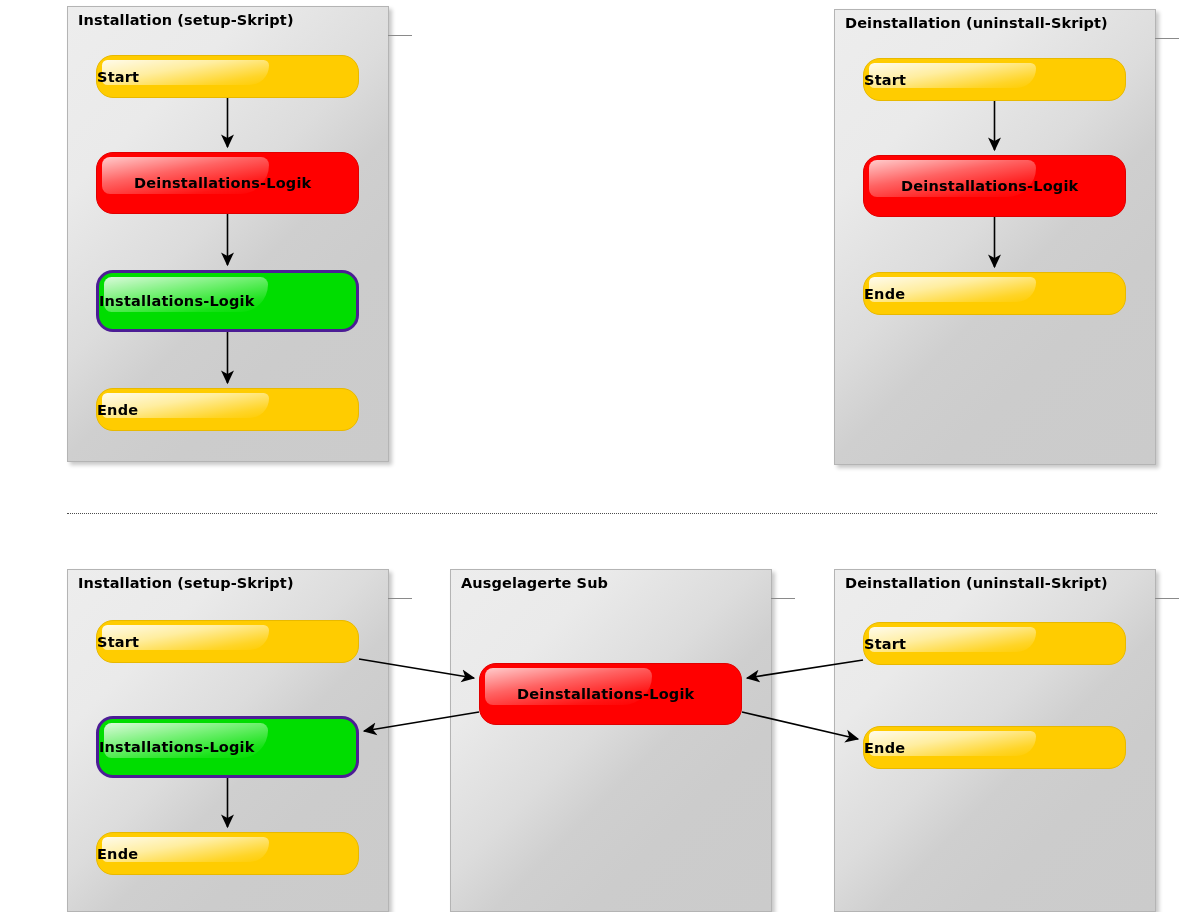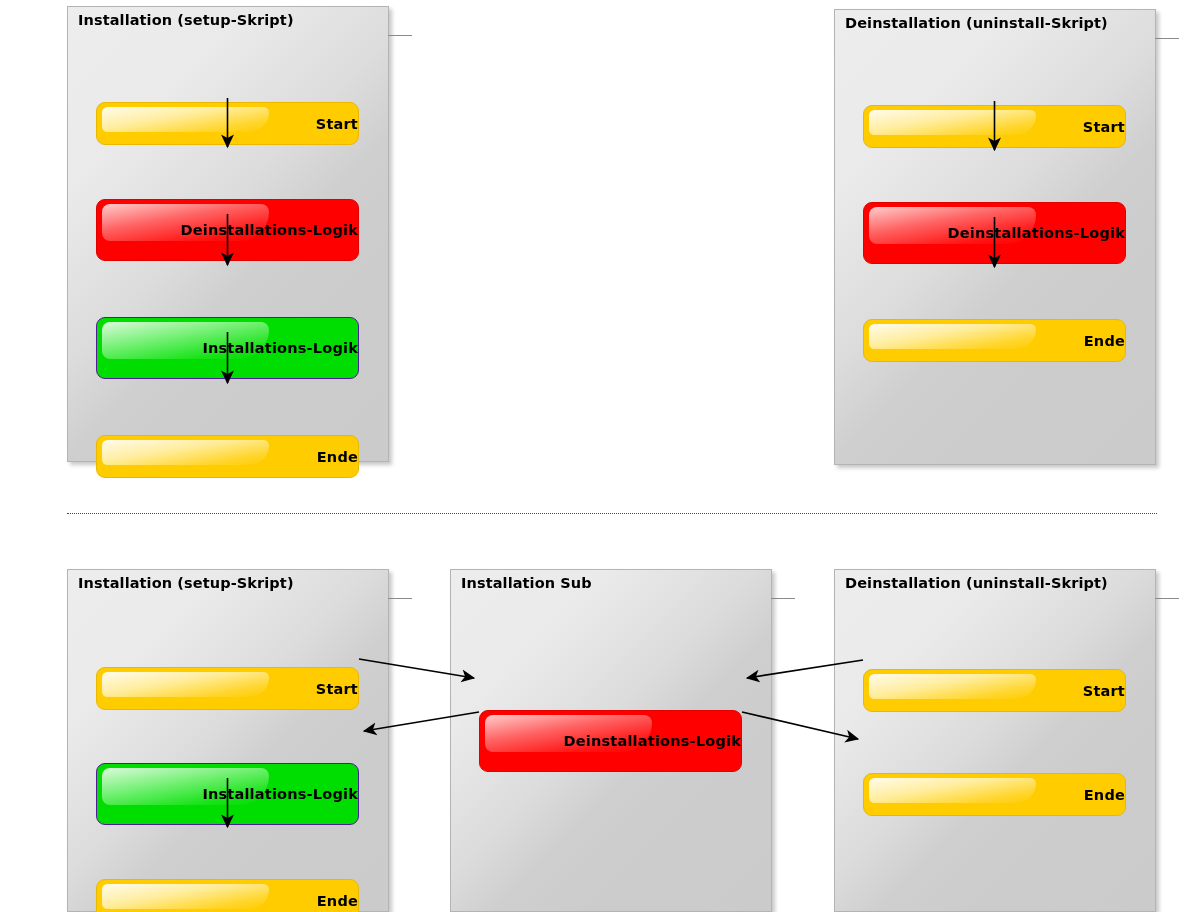--- a/index.html
+++ b/index.html
@@ -55,26 +55,25 @@
     top: 28px;
     width: 24px;
     height: 1px;
     background: #8a8a8a;
   }
 
   
   .node {
     position: absolute;
     box-sizing: border-box;
-    border-radius: 9px;
+    border-radius: 17px;
     display: flex;
     align-items: center;
-    justify-content: flex-end;
+    justify-content: flex-start;
     overflow: hidden;
-    margin-top: 47px;
   }
   .node .label {
     position: relative;
     z-index: 3;
     font-size: 14.5px;
     font-weight: bold;
     color: #000000;
     white-space: nowrap;
     letter-spacing: 0.2px;
   }
@@ -98,21 +97,21 @@
     background: #ffcc00;
     border: 1px solid #e8b900;
   }
   .node.red {
     background: #ff0000;
     border: 1px solid #e00000;
     padding-left: 37px;
   }
   .node.green {
     background: #00dd00;
-    border: 1px solid #4c1d95;
+    border: 3px solid #4c1d95;
   }
   .node.yellow .gloss {
     background: linear-gradient(170deg,
         rgba(255,255,255,0.92) 0%,
         rgba(255,252,228,0.70) 40%,
         rgba(255,248,200,0.20) 80%,
         rgba(255,255,255,0.00) 100%);
   }
   .node.red .gloss {
     background: linear-gradient(170deg,
@@ -212,21 +211,21 @@
     <span class="gloss"></span>
     <span class="label">Installations-Logik</span>
   </div>
 
   <div class="node yellow" style="left:80px; top:832px; width:263px; height:43px;">
     <span class="gloss"></span>
     <span class="label">Ende</span>
   </div>
 
   <div class="frame" style="left:434px; top:569px; width:322px; height:343px;">
-    <div class="frame-title">Installation Sub</div>
+    <div class="frame-title">Ausgelagerte Sub</div>
     <div class="frame-rule"></div>
   </div>
 
   <div class="node red" style="left:463px; top:663px; width:263px; height:62px;">
     <span class="gloss"></span>
     <span class="label">Deinstallations-Logik</span>
   </div>
 
   <div class="frame" style="left:818px; top:569px; width:322px; height:343px;">
     <div class="frame-title">Deinstallation (uninstall-Skript)</div>

